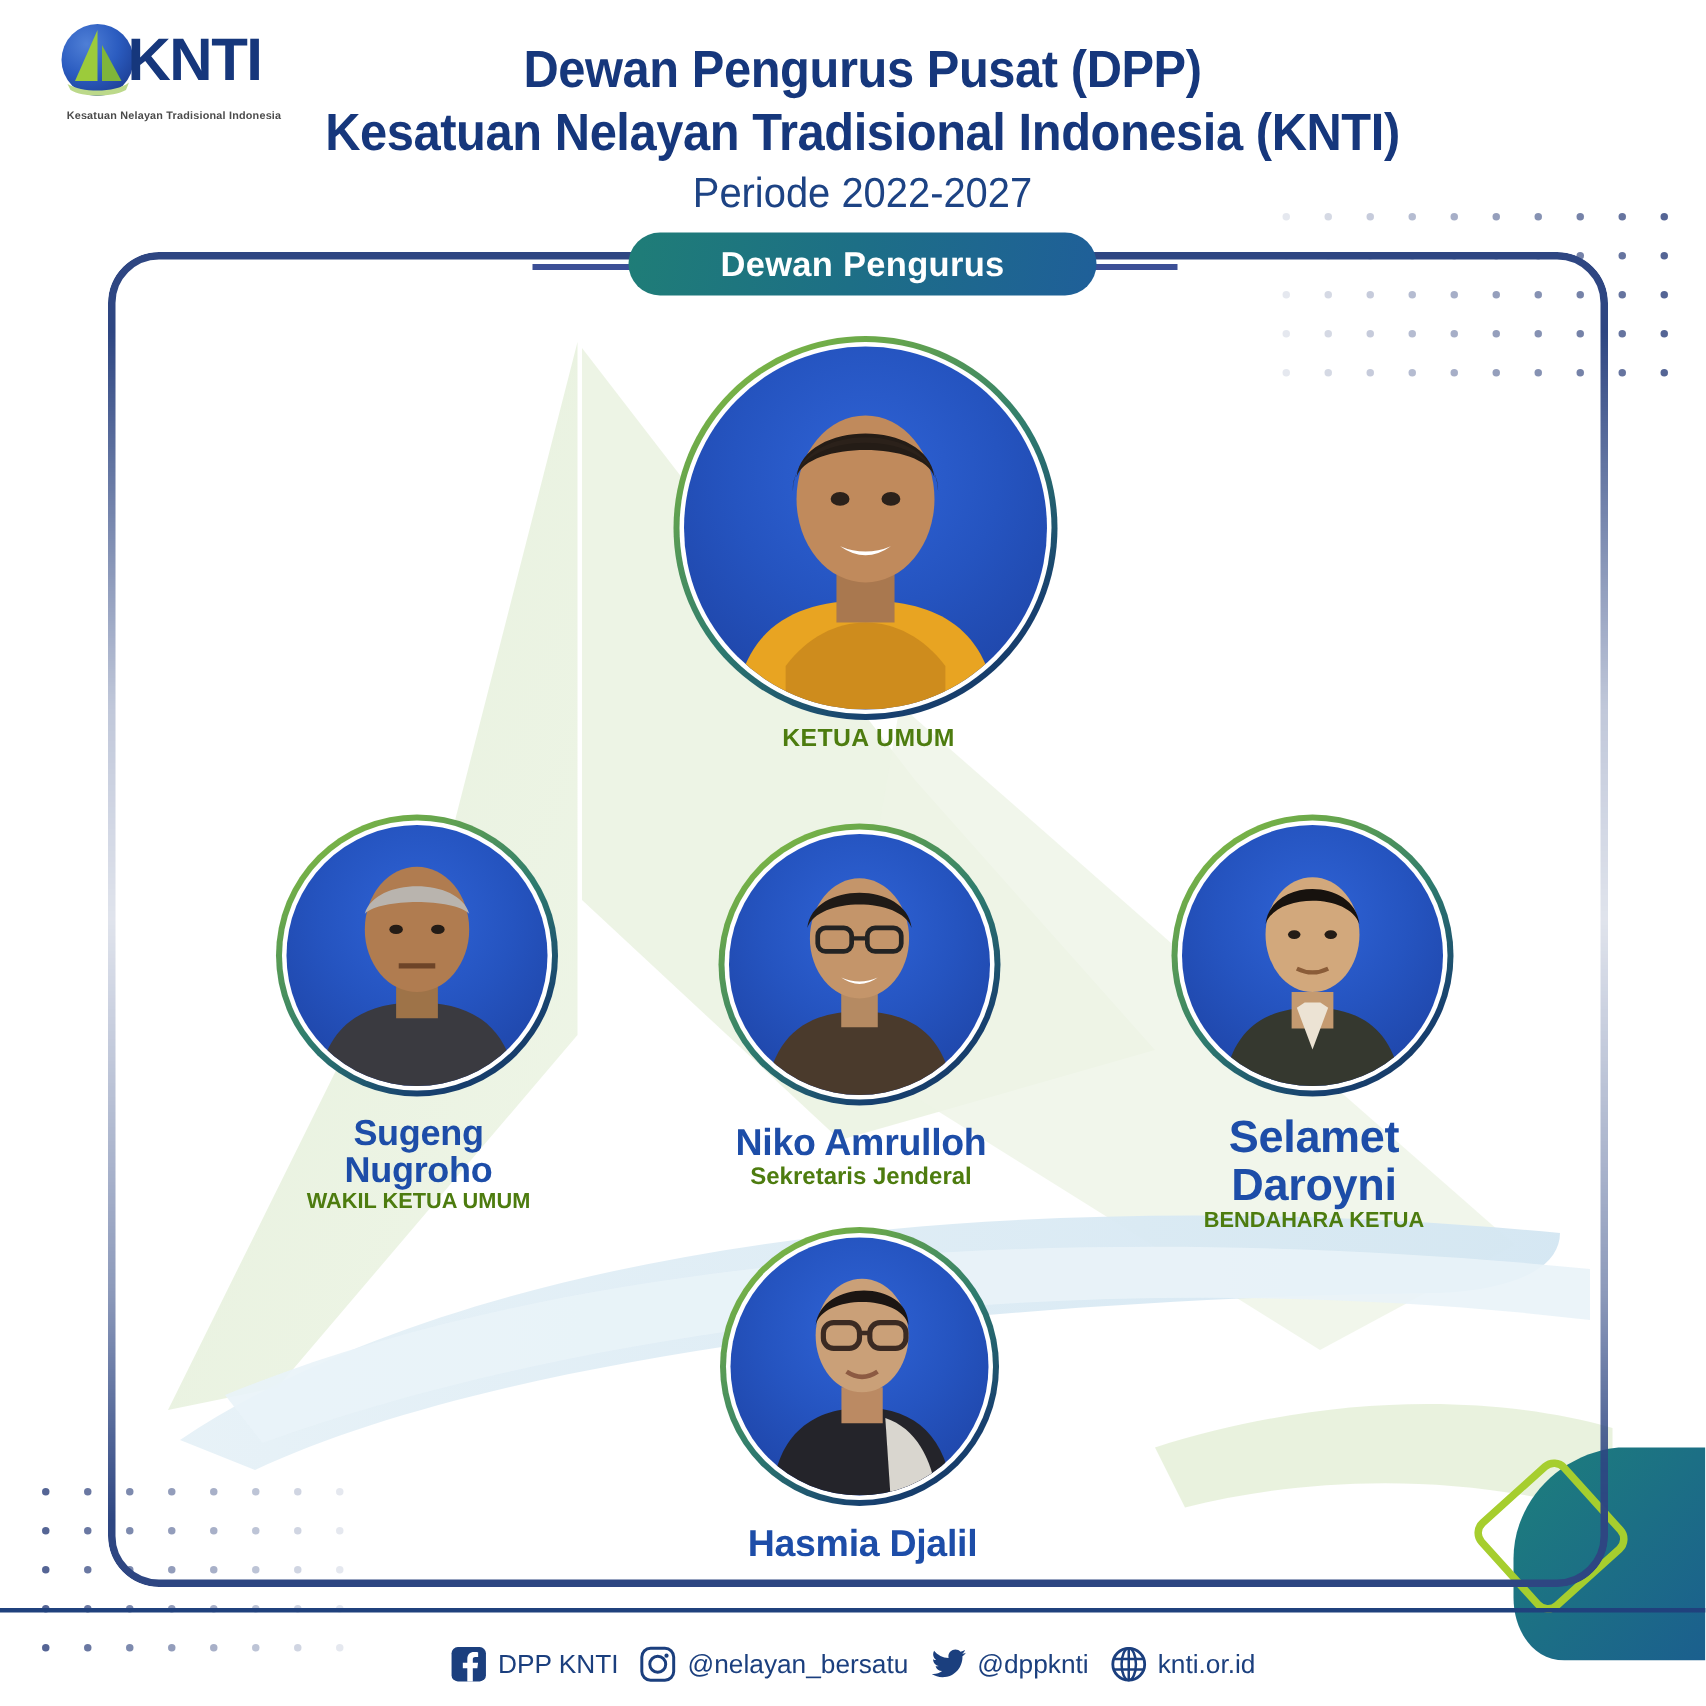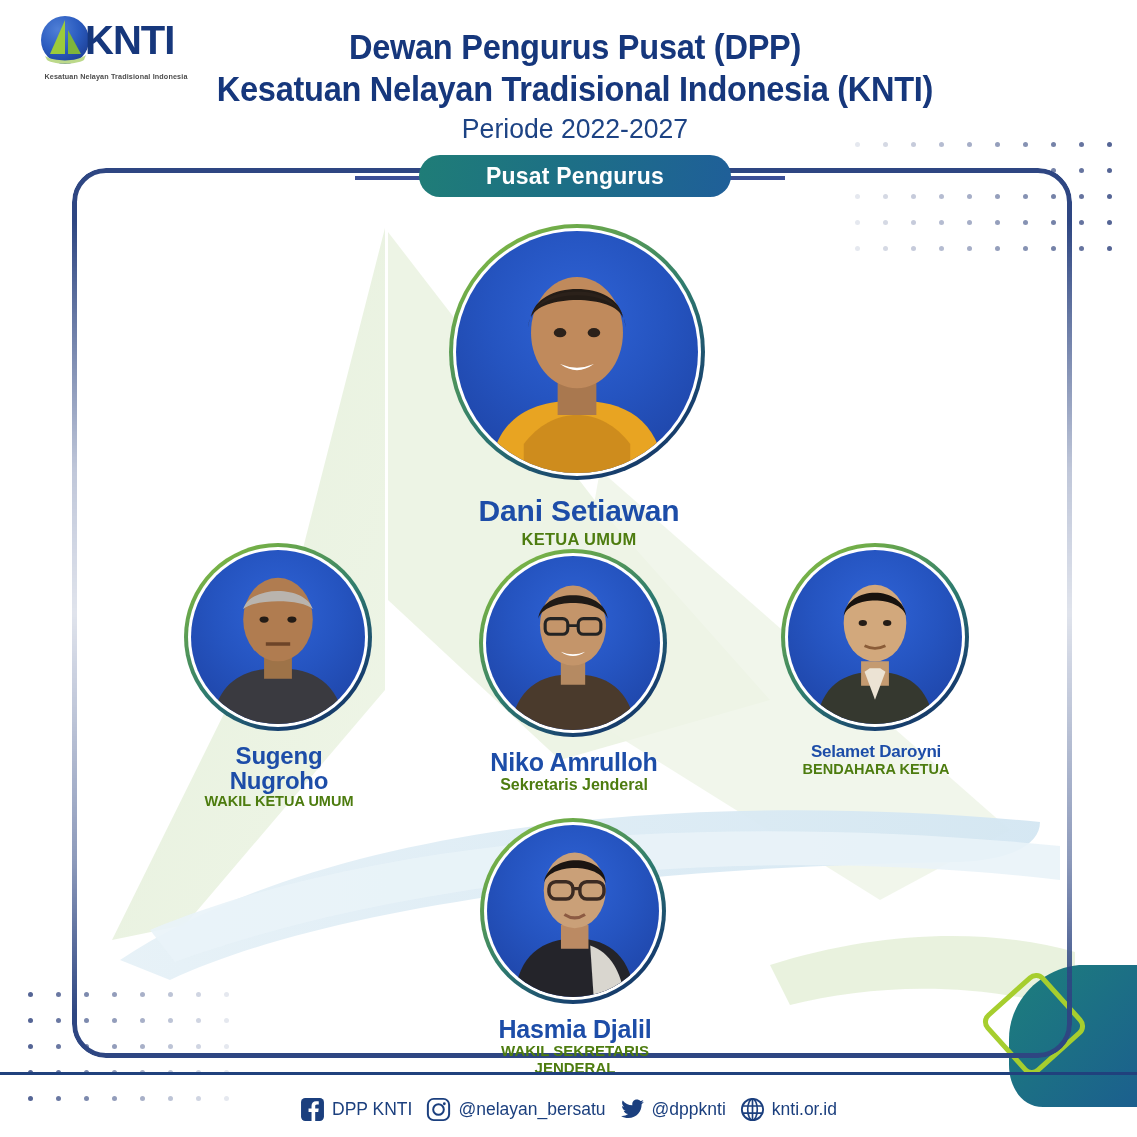--- a/index.html
+++ b/index.html
@@ -125,21 +125,21 @@
   .row2 .photo-ring { width:188px; height:188px; }
   .row2 .p-name { font-size:23px; margin-top:12px; }
   .row2 .p-role { font-size:14.5px; margin-top:1px; }
 
   #p-wakil  { left:184px; top:543px; width:190px; }
   #p-sekjen { left:479px; top:549px; width:190px; }
   #p-benda  { left:781px; top:543px; width:190px; }
 
   #p-wakil .p-name  { font-size:24px; }
   #p-sekjen .p-name { font-size:25px; }
-  #p-benda .p-name  { font-size:17px; }
+  #p-benda .p-name  { font-size:30px; }
   #p-sekjen .p-role { font-weight:bold; font-size:16px; letter-spacing:0; }
 
   
   #p-wasekjen { left:480px; top:818px; width:190px;text-align:center; }
   #p-wasekjen .photo-ring { width:186px; height:186px; }
   #p-wasekjen .p-name { font-size:25px; margin-top:12px; }
   #p-wasekjen .p-role { font-size:15px; margin-top:1px; }
 
   
   .footer-rule {
@@ -315,21 +315,21 @@
   </div>
 
   <div class="title-block">
     <div class="title-l1">Dewan Pengurus Pusat (DPP)</div>
     <div class="title-l2">Kesatuan Nelayan Tradisional Indonesia (KNTI)</div>
     <div class="title-l3">Periode 2022-2027</div>
   </div>
 </div>
 
 <div class="badge-line"></div>
-<div class="badge">Pusat Pengurus</div>
+<div class="badge">Dewan Pengurus</div>
 
 <div class="person" id="p-ketua">
   <div class="photo-ring">
     <div class="photo-inner">
       <div class="photo">
         <div class="sail-a"></div>
           <div class="sail-b"></div>
         <svg class="figure" viewBox="0 0 100 100" preserveAspectRatio="none">
           <path d="M14,100 C16,78 30,70 50,70 C70,70 84,78 86,100 Z" fill="#e8a422"></path>
           <path d="M28,88 C34,80 42,76 50,76 C58,76 66,80 72,88 L72,100 L28,100 Z" fill="#b8791a" opacity="0.55"></path>
@@ -337,21 +337,20 @@
           <ellipse cx="50" cy="42" rx="19" ry="23" fill="#c08a5c"></ellipse>
           <path d="M31,36 C33,20 67,20 69,36 C66,26 34,26 31,36 Z" fill="#241c16"></path>
           <path d="M30,40 C29,22 71,22 70,40 C70,30 60,25 50,25 C40,25 30,30 30,40 Z" fill="#2b211a"></path>
           <ellipse cx="43" cy="42" rx="2.6" ry="1.9" fill="#2b211a"></ellipse>
           <ellipse cx="57" cy="42" rx="2.6" ry="1.9" fill="#2b211a"></ellipse>
           <path d="M43,55 Q50,60 57,55 Q50,58 43,55 Z" fill="#ffffff"></path>
         </svg>
       </div>
     </div>
   </div>
-  <div class="p-name">Dani Setiawan</div>
   <div class="p-role">KETUA UMUM</div>
 </div>
 
 <div class="person row2" id="p-wakil">
   <div class="photo-ring">
     <div class="photo-inner">
       <div class="photo">
         <div class="sail-a"></div>
           <div class="sail-b"></div>
         <svg class="figure" viewBox="0 0 100 100" preserveAspectRatio="none">
@@ -430,21 +429,20 @@
           <path d="M33,34 C35,16 69,16 69,34 C66,22 36,22 33,34 Z" fill="#1b1512"></path>
           <rect x="36" y="33" width="14" height="10" rx="4" fill="none" stroke="#3b2a22" stroke-width="2"></rect>
           <rect x="54" y="33" width="14" height="10" rx="4" fill="none" stroke="#3b2a22" stroke-width="2"></rect>
           <path d="M50,37 L54,37" stroke="#3b2a22" stroke-width="1.8"></path>
           <path d="M45,52 Q51,56 57,52" stroke="#8c5a42" stroke-width="1.8" fill="none"></path>
         </svg>
       </div>
     </div>
   </div>
   <div class="p-name">Hasmia Djalil</div>
-  <div class="p-role">WAKIL SEKRETARIS JENDERAL</div>
 </div>
 
 <div class="footer-rule"></div>
 <div class="footer">
 
   <div class="soc">
     <svg class="soc-ic" viewBox="0 0 24 24">
       <rect x="1" y="1" width="22" height="22" rx="4" fill="#1b3f7e"></rect>
       <path d="M14.6,23V14.5h2.9l0.45-3.4H14.6V8.95c0-0.98,0.27-1.65,1.68-1.65H18V4.26C17.69,4.22,16.63,4.12,15.4,4.12c-2.57,0-4.33,1.57-4.33,4.45v2.53H8.2v3.4h2.87V23H14.6z" fill="#ffffff"></path>
     </svg>

